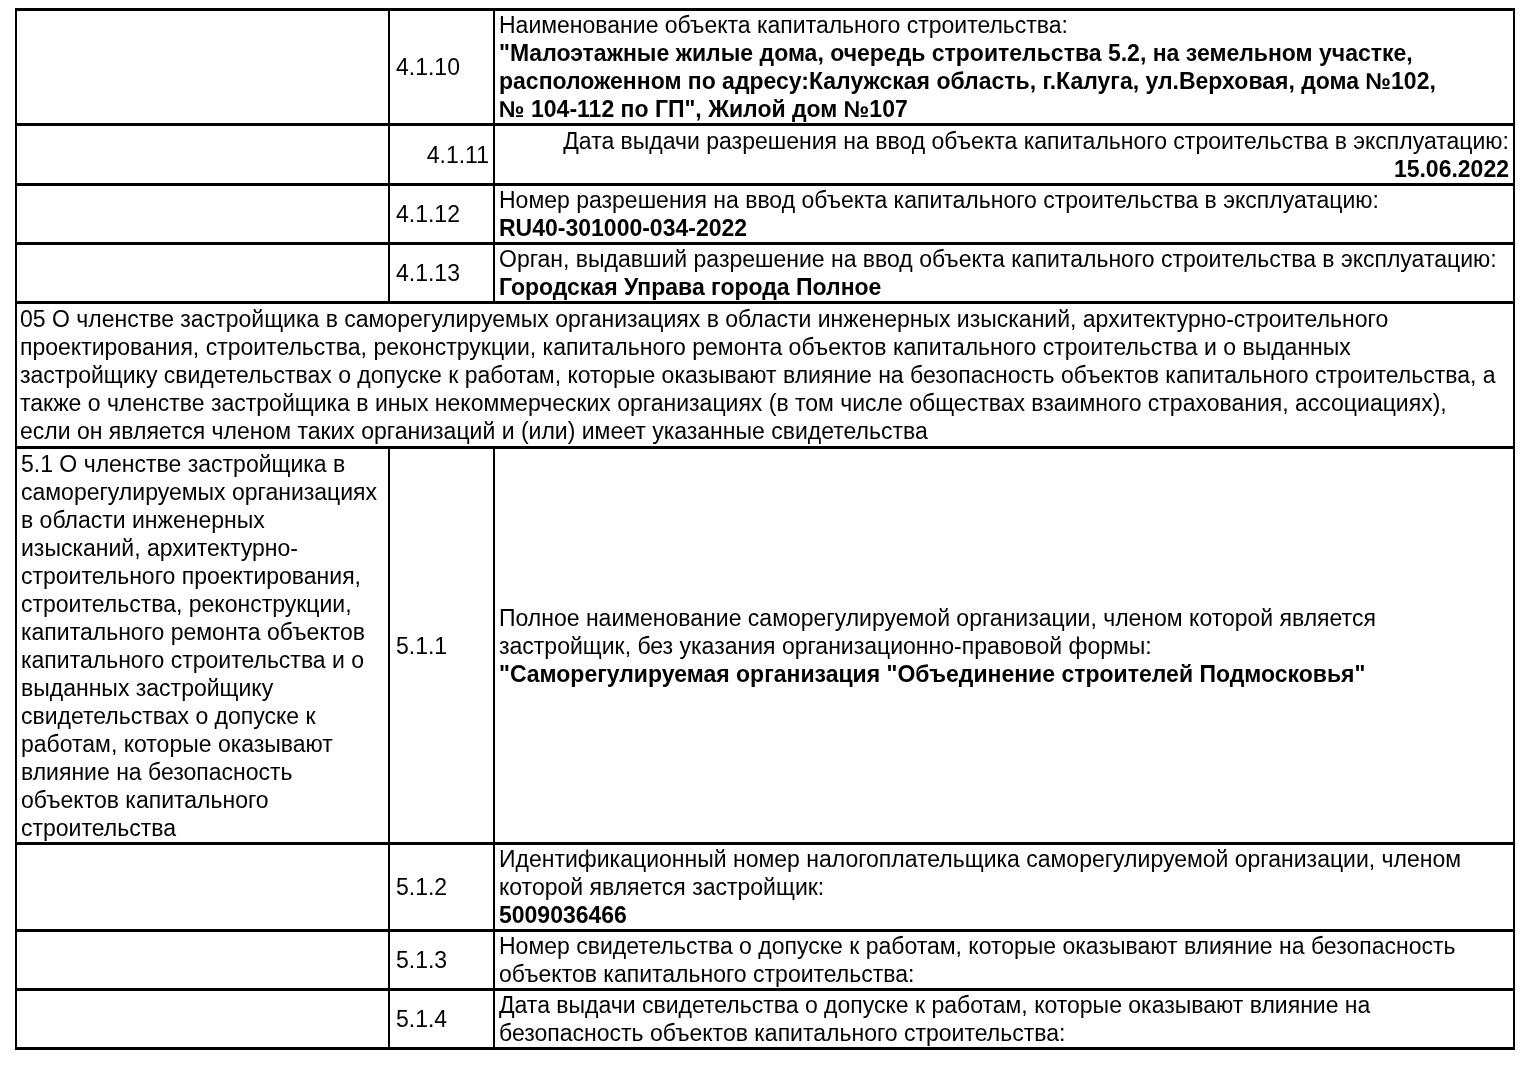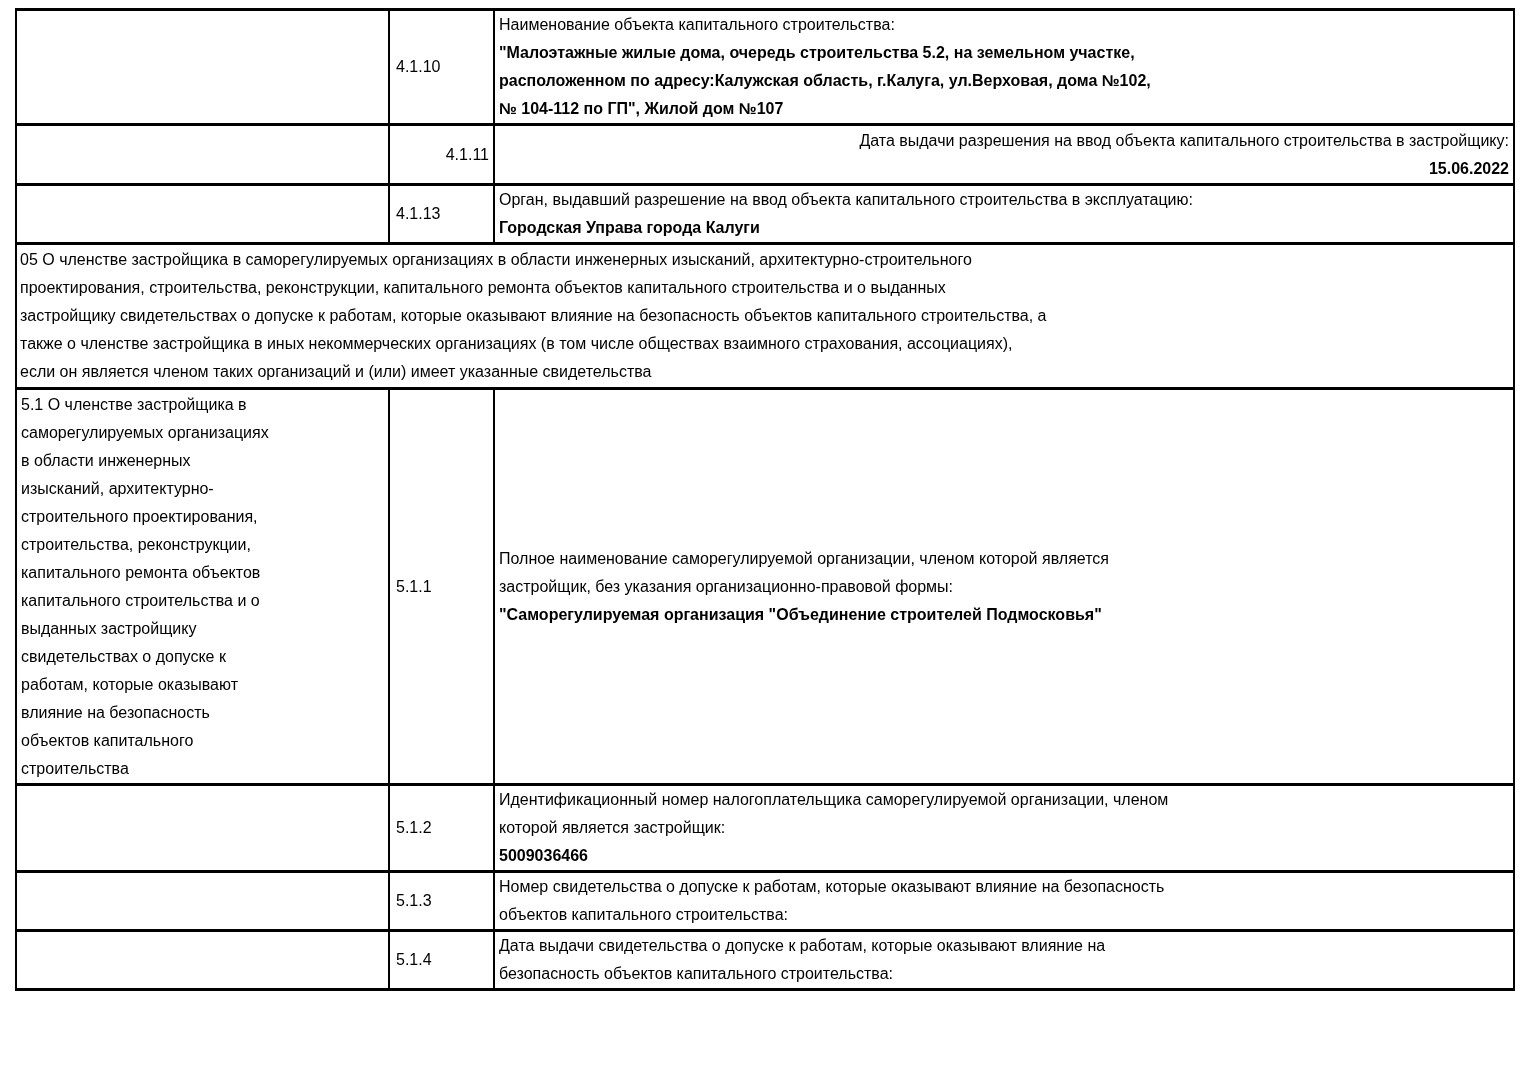--- a/index.html
+++ b/index.html
@@ -27,21 +27,21 @@
   col.c-left   { width: 373px; }
   col.c-num    { width: 105px; }
   col.c-body   { width: 1020px; }
   td {
     border-left: 2px solid #000;
     border-right: 2px solid #000;
     border-top: 3px solid #000;
     border-bottom: 3px solid #000;
     padding: 0 4px;
     vertical-align: middle;
-    font-size: 16px;
+    font-size: 23px;
     line-height: 28px;
     color: #000000;
     overflow: hidden;
   }
   td.num { padding-left: 6px; }
   td.content .label { font-weight: 400; }
   td.content .value { font-weight: 700; }
   .pre { white-space: pre-line; }
   td.section {
     vertical-align: top;
@@ -79,30 +79,38 @@
           <div class="label pre">Наименование объекта капитального строительства:</div>
           <div class="value pre">"Малоэтажные жилые дома, очередь строительства 5.2, на земельном участке,
 расположенном по адресу:Калужская область, г.Калуга, ул.Верховая, дома №102,
 № 104-112 по ГП", Жилой дом №107</div>
         </td>
       </tr>
       <tr class="h-4111">
         <td class="left"></td>
         <td class="num">4.1.11</td>
         <td class="content">
-          <div class="label pre">Дата выдачи разрешения на ввод объекта капитального строительства в застройщику:</div>
+          <div class="label pre">Дата выдачи разрешения на ввод объекта капитального строительства в эксплуатацию:</div>
           <div class="value pre">15.06.2022</div>
+        </td>
+      </tr>
+      <tr class="h-4112">
+        <td class="left"></td>
+        <td class="num">4.1.12</td>
+        <td class="content">
+          <div class="label pre">Номер разрешения на ввод объекта капитального строительства в эксплуатацию:</div>
+          <div class="value pre">RU40-301000-034-2022</div>
         </td>
       </tr>
       <tr class="h-4113">
         <td class="left"></td>
         <td class="num">4.1.13</td>
         <td class="content">
           <div class="label pre">Орган, выдавший разрешение на ввод объекта капитального строительства в эксплуатацию:</div>
-          <div class="value pre">Городская Управа города Калуги</div>
+          <div class="value pre">Городская Управа города Полное</div>
         </td>
       </tr>
       <tr class="h-sect">
         <td class="section pre" colspan="3">05 О членстве застройщика в саморегулируемых организациях в области инженерных изысканий, архитектурно-строительного
 проектирования, строительства, реконструкции, капитального ремонта объектов капитального строительства и о выданных
 застройщику свидетельствах о допуске к работам, которые оказывают влияние на безопасность объектов капитального строительства, а
 также о членстве застройщика в иных некоммерческих организациях (в том числе обществах взаимного страхования, ассоциациях),
 если он является членом таких организаций и (или) имеет указанные свидетельства</td>
       </tr>
       <tr class="h-511">

